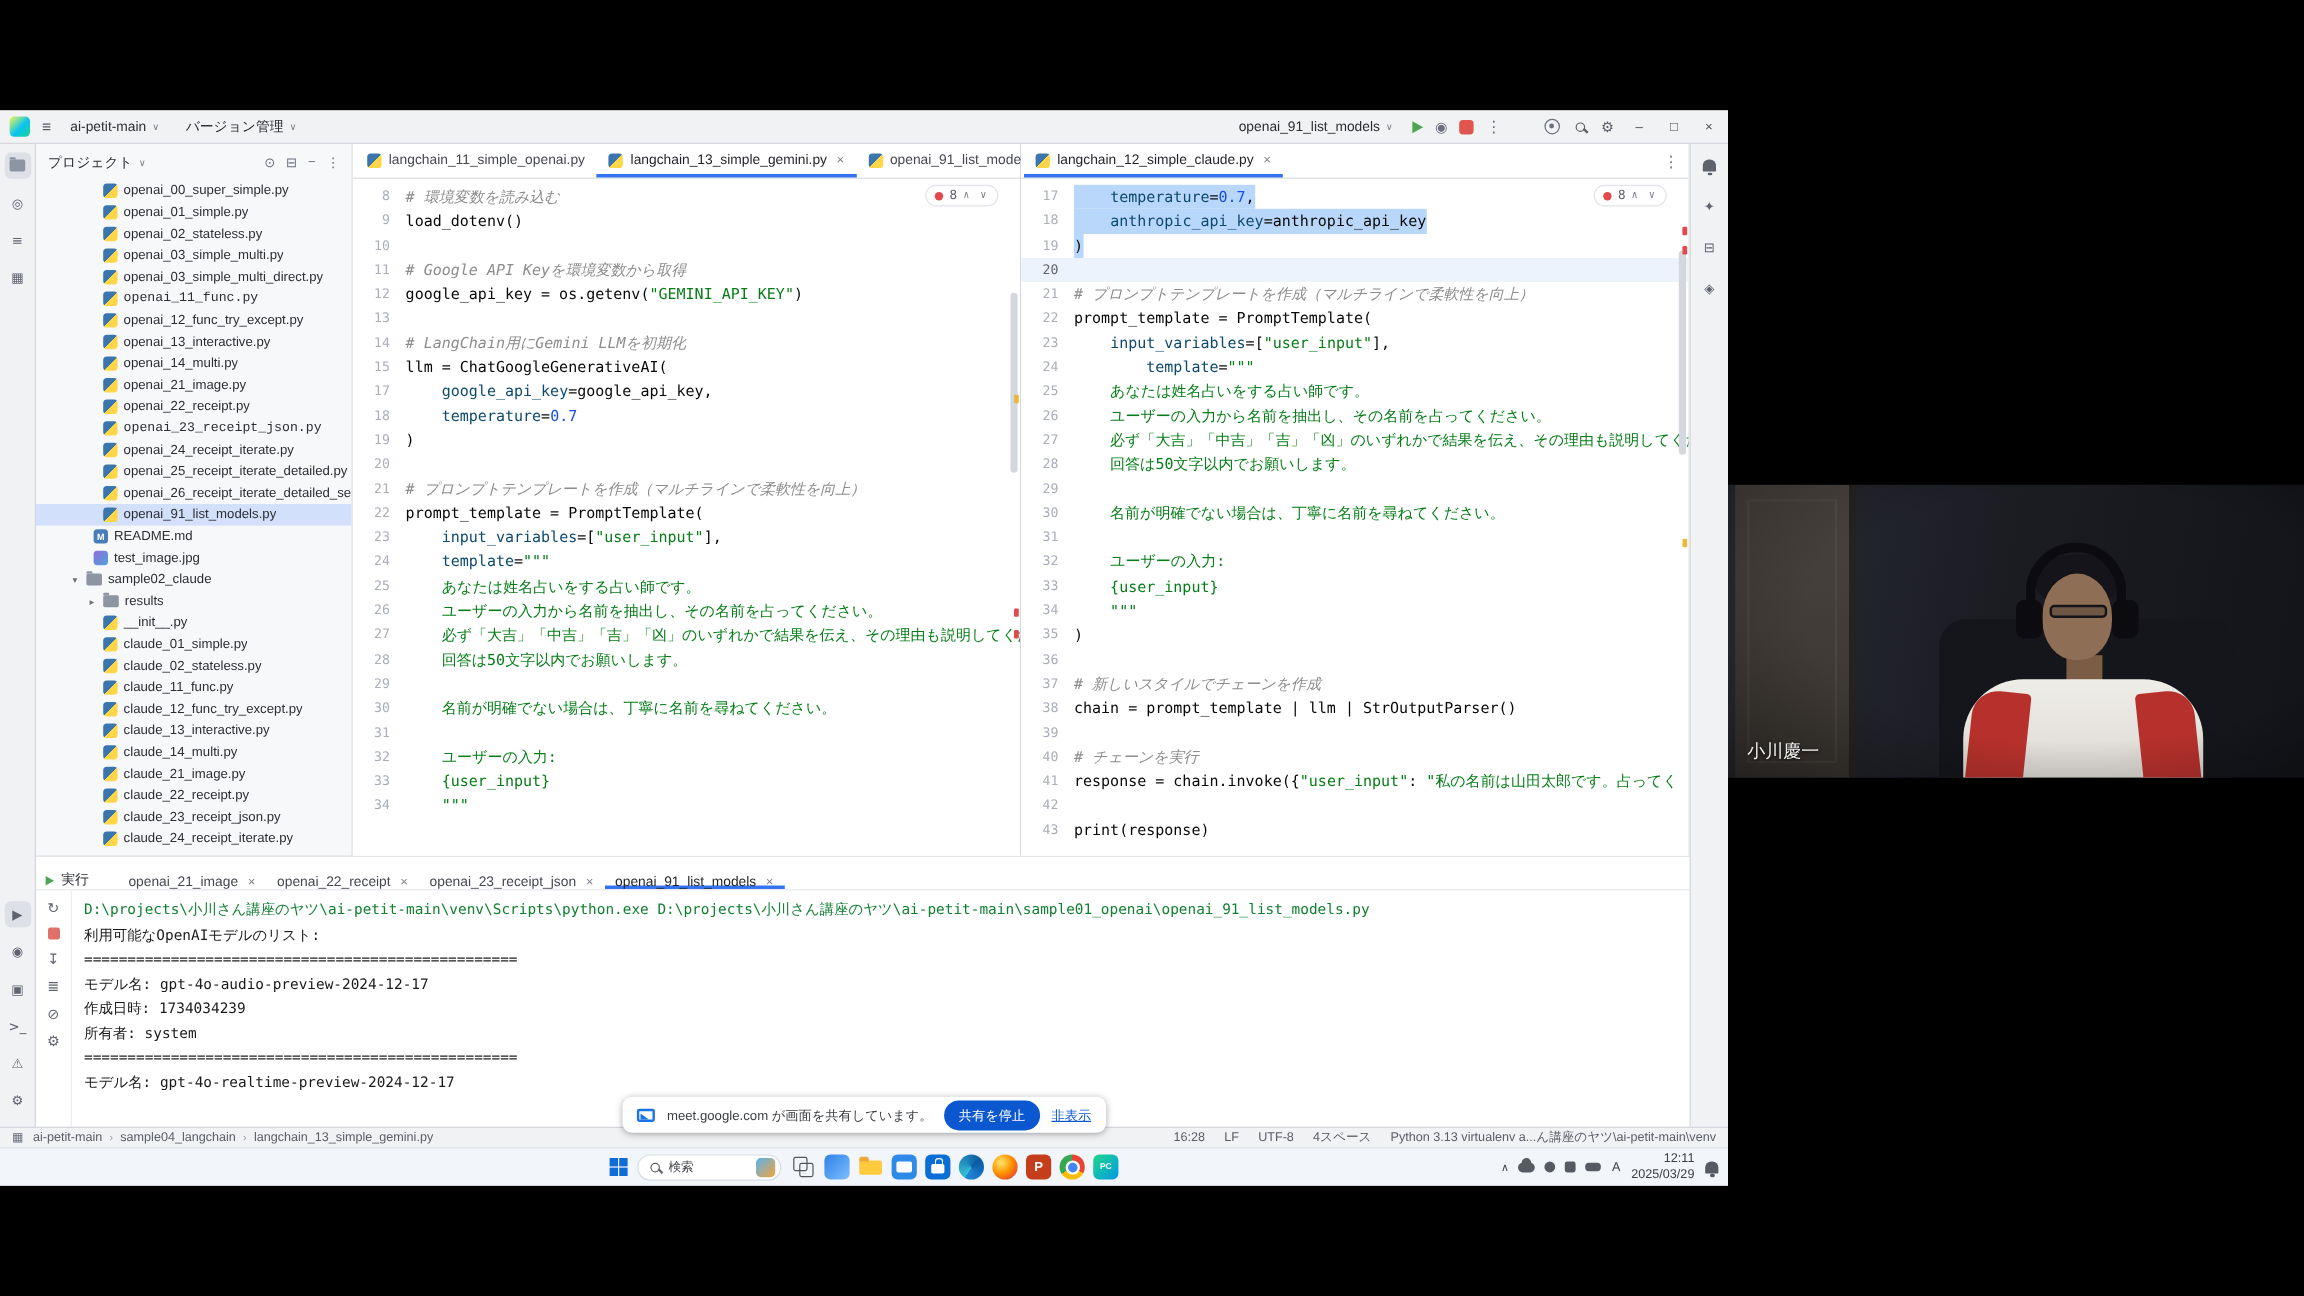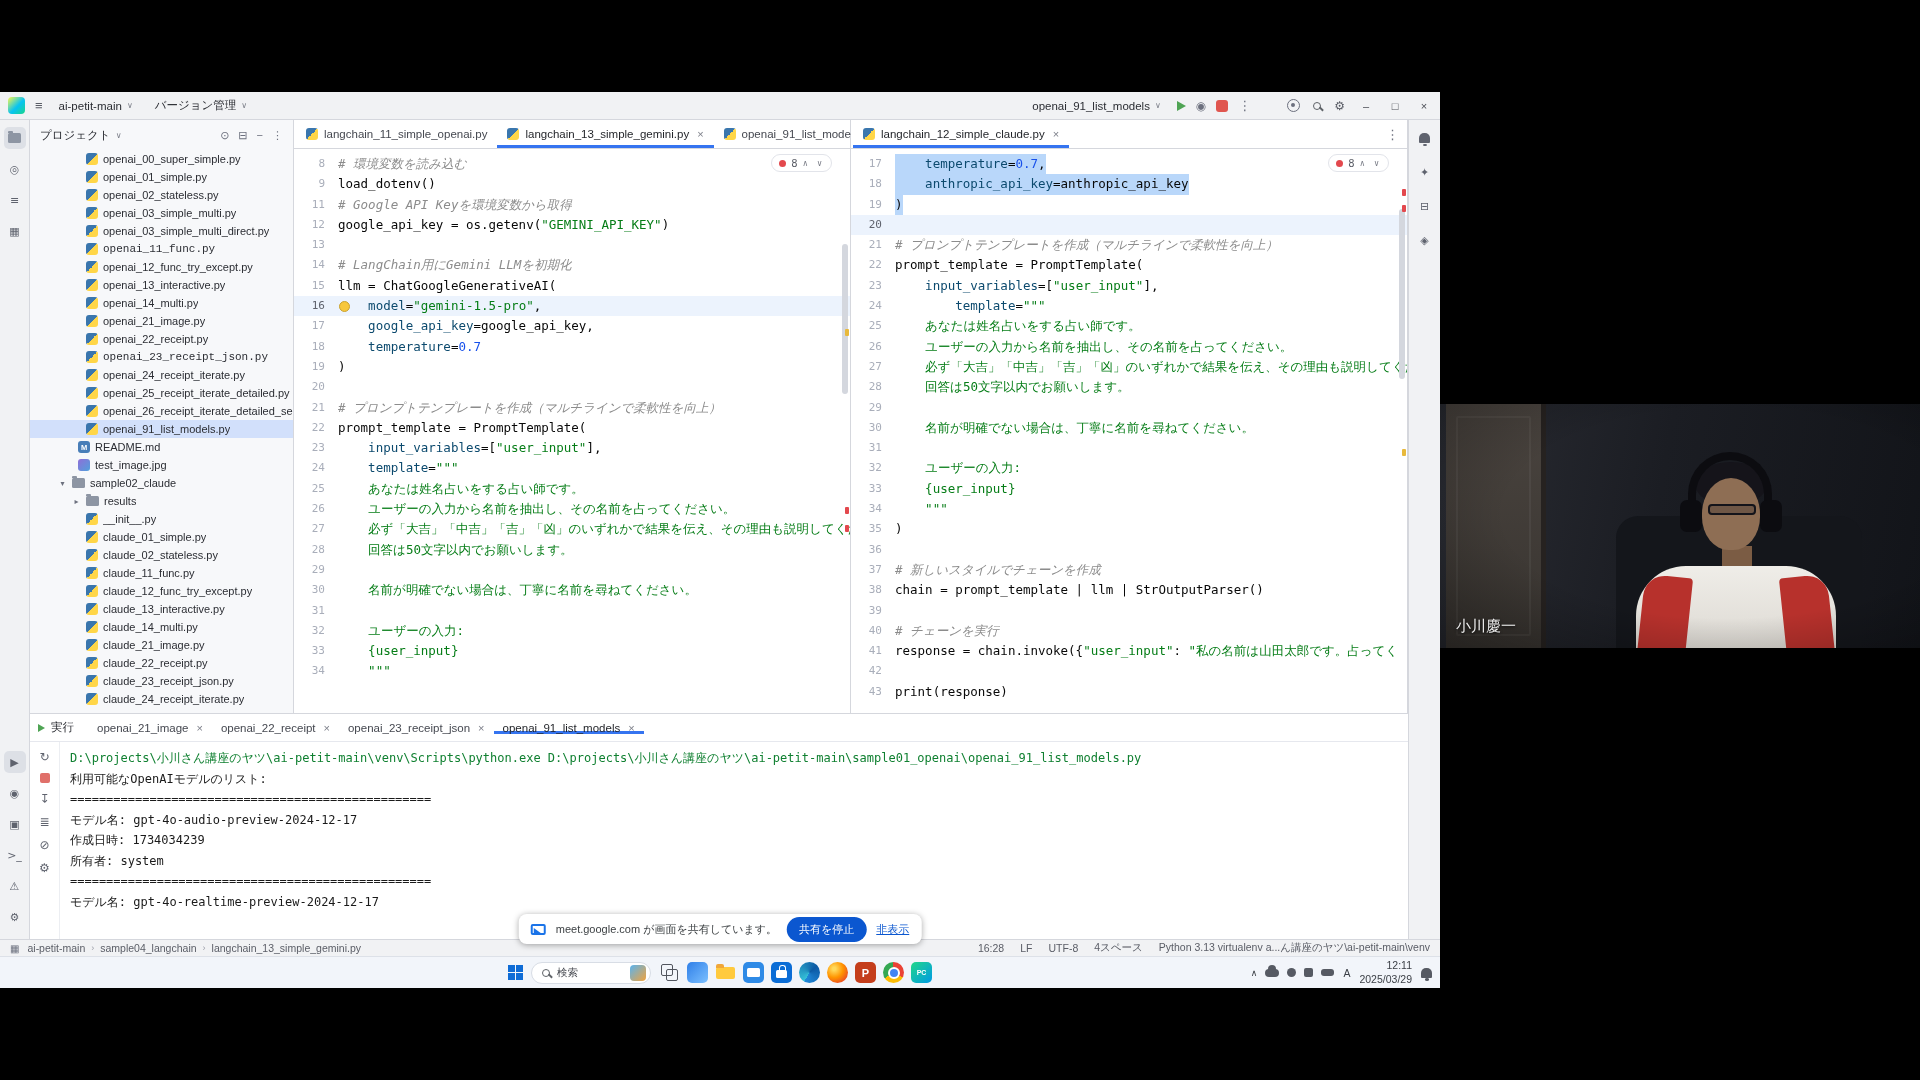--- a/index.html
+++ b/index.html
@@ -90,21 +90,21 @@
   .inspect{position:absolute;top:5px;right:18px;display:flex;align-items:center;gap:5px;font-size:10.5px;
     color:#5a5d66;background:rgba(255,255,255,.92);border:1px solid #e2e4ea;border-radius:9px;padding:2px 7px;z-index:5}
   .insp-dot{width:7px;height:7px;border-radius:50%;background:#e3484d}
   .insp-chev{color:#7b7e88;font-size:8.5px;letter-spacing:2px}
   .vthumb{position:absolute;right:2px;width:6px;border-radius:3px;background:#d4d7de;z-index:4}
   .mark{position:absolute;right:1px;width:4px;height:7px;border-radius:1px;background:#e3484d;z-index:4}
   .mark.warn{background:#e8b93c}
 
   
   .runpanel{flex:1;min-height:0;border-top:1px solid #d5d7dd;background:#fff;display:flex;flex-direction:column}
-  .runtabs{height:28px;flex:none;display:flex;align-items:center;padding:0 8px;gap:2px;
+  .runtabs{height:28px;flex:none;display:flex;align-items:flex-end;padding:0 8px;gap:12px;
     border-bottom:1px solid #e6e8ee;font-size:11.5px;color:#454850;background:#fff}
   .run-title{display:flex;align-items:center;gap:6px;color:#2b2d33;padding-right:12px}
   .ic-play-sm{width:0;height:0;border-left:7px solid #4fa454;border-top:4.5px solid transparent;border-bottom:4.5px solid transparent}
   .rtab{display:flex;align-items:center;gap:6px;padding:0 9px}
   .rtab.active{box-shadow:inset 0 -3px 0 #3574f0;color:#1f2126}
   .runbody{flex:1;display:flex;min-height:0}
   .runtools{width:30px;flex:none;border-right:1px solid #eceef2;display:flex;flex-direction:column;
     align-items:center;gap:9px;padding-top:8px;color:#5f636e;font-size:12px;font-family:"DejaVu Sans",sans-serif}
   .rt-stop{width:10px;height:10px;background:#e0706a;border-radius:2px}
   .console{flex:1;min-width:0;overflow:hidden;padding:6px 0 0 10px;color:#1a1a1a;
@@ -413,26 +413,26 @@
                 <div class="etab">
                   <span class="fico pyic"></span>
                   <span>openai_91_list_models.py</span>
                   <span class="tclose">×</span>
                 </div>
               </div>
             <div class="codewrap">
               <div>
                   <div class="cl"><span class="ln">8</span><span class="ct"><span class="tk-cmt"># 環境変数を読み込む</span></span></div>
                   <div class="cl"><span class="ln">9</span><span class="ct"><span class="tk-pl">load_dotenv()</span></span></div>
+                  <div class="cl"><span class="ln">10</span><span class="ct"></span></div>
                   <div class="cl"><span class="ln">11</span><span class="ct"><span class="tk-cmt"># Google API Keyを環境変数から取得</span></span></div>
                   <div class="cl"><span class="ln">12</span><span class="ct"><span class="tk-pl">google_api_key = os.getenv(</span><span class="tk-str">"GEMINI_API_KEY"</span><span class="tk-pl">)</span></span></div>
                   <div class="cl"><span class="ln">13</span><span class="ct"></span></div>
                   <div class="cl"><span class="ln">14</span><span class="ct"><span class="tk-cmt"># LangChain用にGemini LLMを初期化</span></span></div>
                   <div class="cl"><span class="ln">15</span><span class="ct"><span class="tk-pl">llm = ChatGoogleGenerativeAI(</span></span></div>
-                  <div class="cl cur"><span class="ln">16</span><span class="bulb"></span><span class="ct"><span class="tk-pl">    </span><span class="tk-par">model</span><span class="tk-pl">=</span><span class="tk-str">"gemini-1.5-pro"</span><span class="tk-pl">,</span></span></div>
                   <div class="cl"><span class="ln">17</span><span class="ct"><span class="tk-pl">    </span><span class="tk-par">google_api_key</span><span class="tk-pl">=google_api_key,</span></span></div>
                   <div class="cl"><span class="ln">18</span><span class="ct"><span class="tk-pl">    </span><span class="tk-par">temperature</span><span class="tk-pl">=</span><span class="tk-num">0.7</span></span></div>
                   <div class="cl"><span class="ln">19</span><span class="ct"><span class="tk-pl">)</span></span></div>
                   <div class="cl"><span class="ln">20</span><span class="ct"></span></div>
                   <div class="cl"><span class="ln">21</span><span class="ct"><span class="tk-cmt"># プロンプトテンプレートを作成（マルチラインで柔軟性を向上）</span></span></div>
                   <div class="cl"><span class="ln">22</span><span class="ct"><span class="tk-pl">prompt_template = PromptTemplate(</span></span></div>
                   <div class="cl"><span class="ln">23</span><span class="ct"><span class="tk-pl">    </span><span class="tk-par">input_variables</span><span class="tk-pl">=[</span><span class="tk-str">"user_input"</span><span class="tk-pl">],</span></span></div>
                   <div class="cl"><span class="ln">24</span><span class="ct"><span class="tk-pl">    </span><span class="tk-par">template</span><span class="tk-pl">=</span><span class="tk-str">"""</span></span></div>
                   <div class="cl"><span class="ln">25</span><span class="ct"><span class="tk-str">    あなたは姓名占いをする占い師です。</span></span></div>
                   <div class="cl"><span class="ln">26</span><span class="ct"><span class="tk-str">    ユーザーの入力から名前を抽出し、その名前を占ってください。</span></span></div>

